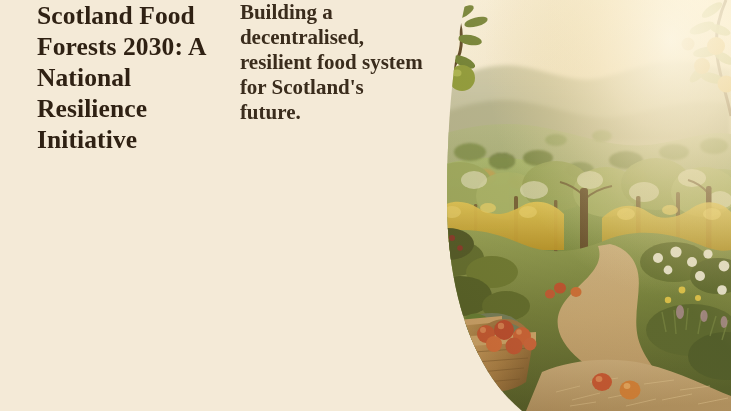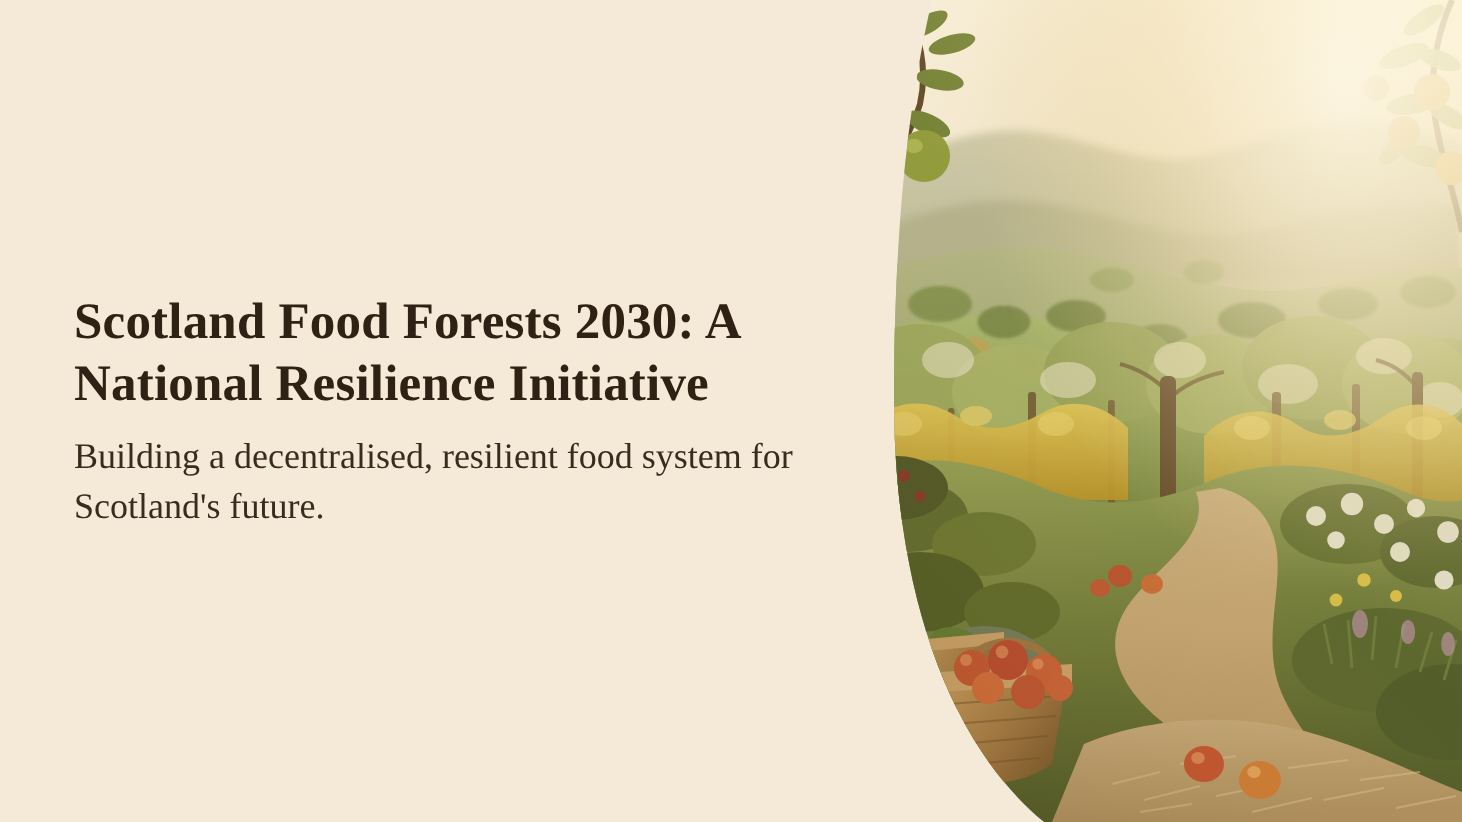--- a/index.html
+++ b/index.html
@@ -18,37 +18,37 @@
   }
 
   
   #text-block {
     position: absolute;
     left: 37px;
     top: 0;
     height: 411px;
     width: 390px;
     display: flex;
-    flex-direction: column;
+    flex-direction: row;
     justify-content: center;
     z-index: 5;
   }
   #slide-title {
     font-size: 25.5px;
     line-height: 31px;
     font-weight: 700;
     color: #2F2113;
     letter-spacing: 0.1px;
     margin: 0 0 9px 0;
     max-width: 350px;
   }
   #slide-subtitle {
-    font-size: 18px;
+    font-size: 21px;
     line-height: 25px;
-    font-weight: 400;
+    font-weight: 700;
     color: #3A2C1C;
     margin: 0;
     max-width: 360px;
   }
 
   
   #photo-wrap {
     position: absolute;
     left: 430px;
     top: 0;

